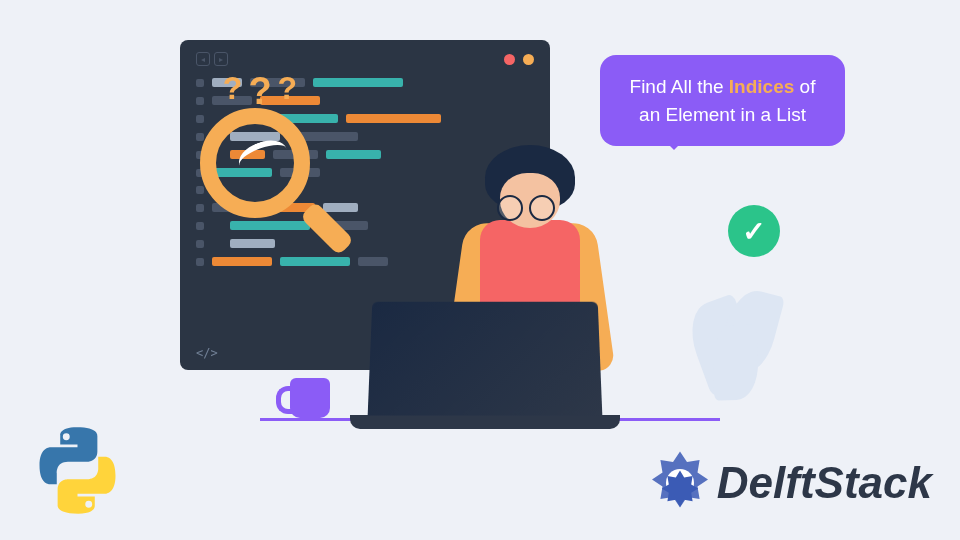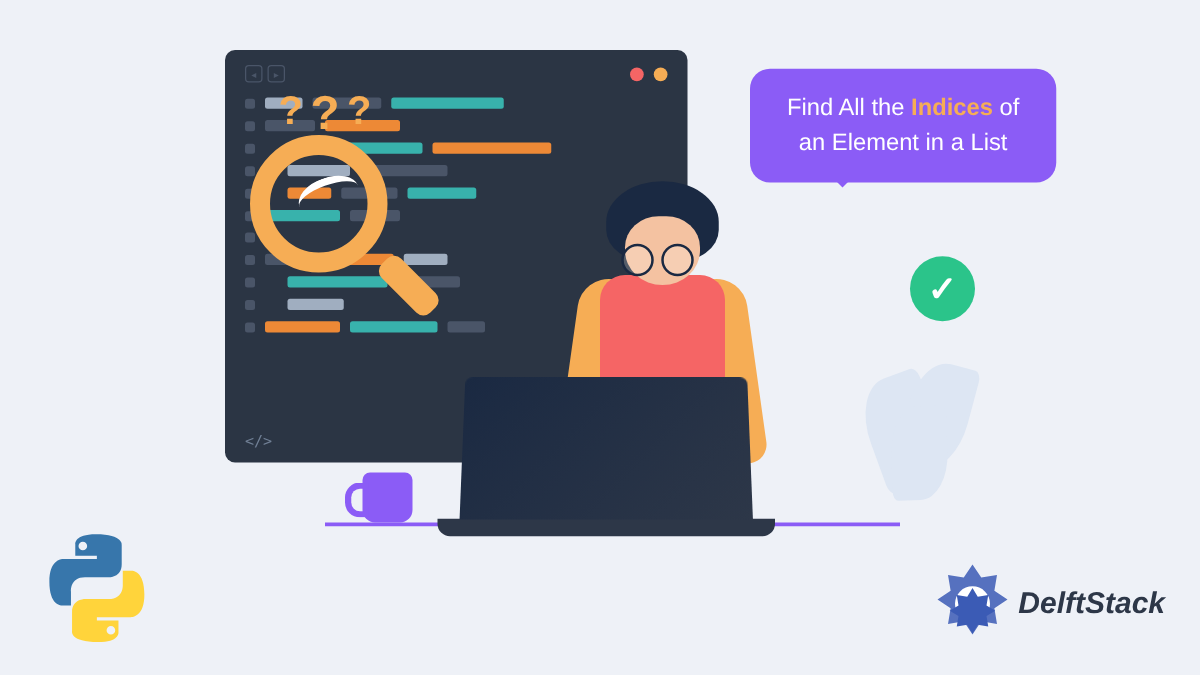--- a/index.html
+++ b/index.html
@@ -234,21 +234,21 @@
 
 
 .delftstack {
   position: absolute; right: 28px; bottom: 22px;
   display: flex; align-items: center; gap: 2px;
 }
 .ds-icon {
   width: 70px; height: 70px;
 }
 .ds-text {
-  font-size: 24px; font-weight: 600; color: #2d3748;
+  font-size: 44px; font-weight: 600; color: #2d3748;
   font-style: italic;
 }
 </style>
 </head>
 <body>
 
 <div class="editor">
   <div class="editor-top">
     <div class="nav-arrows">
       <div class="nav-arrow">◂</div>

